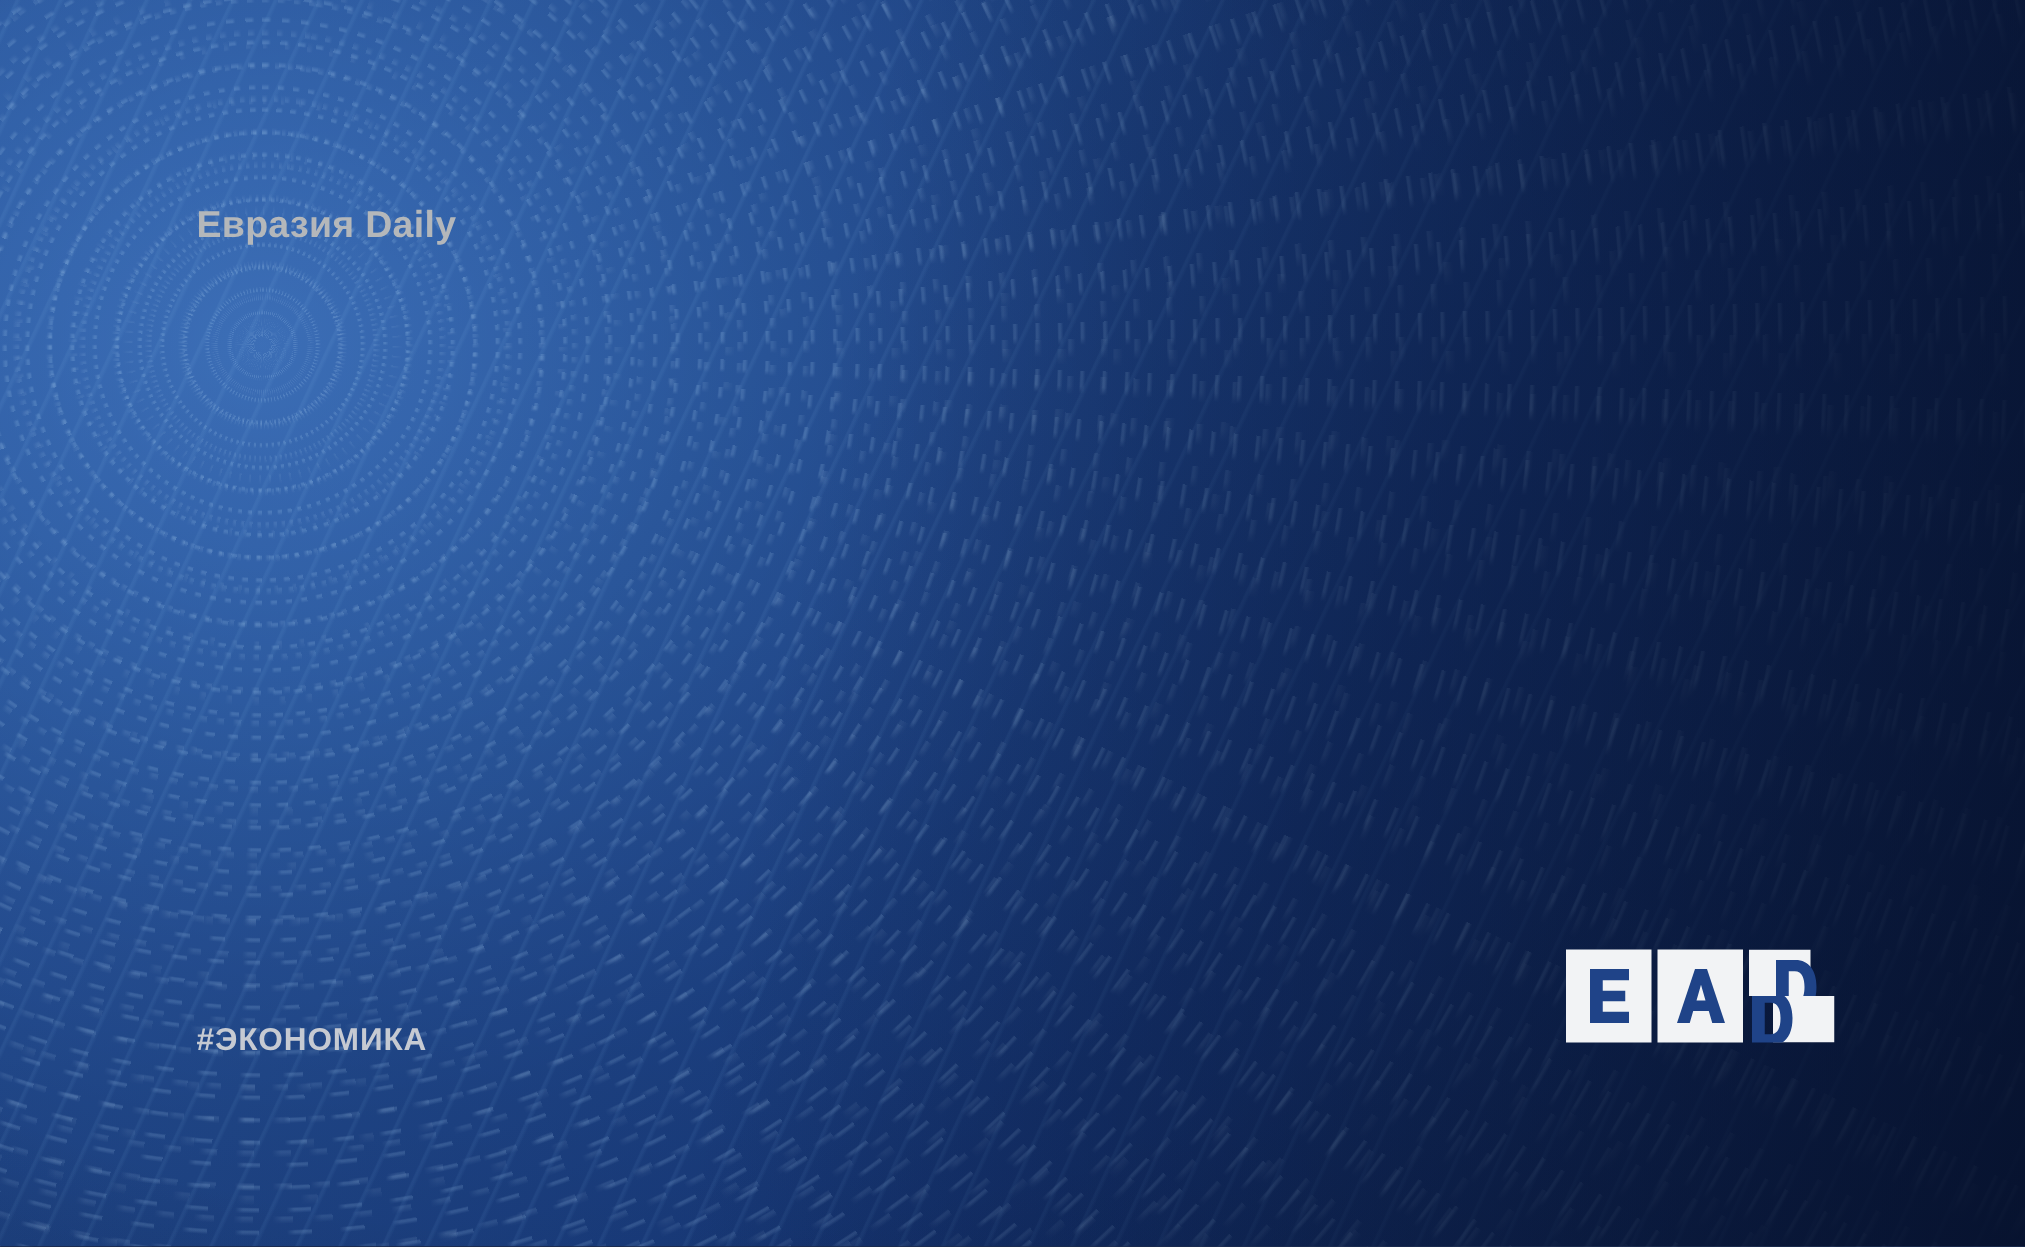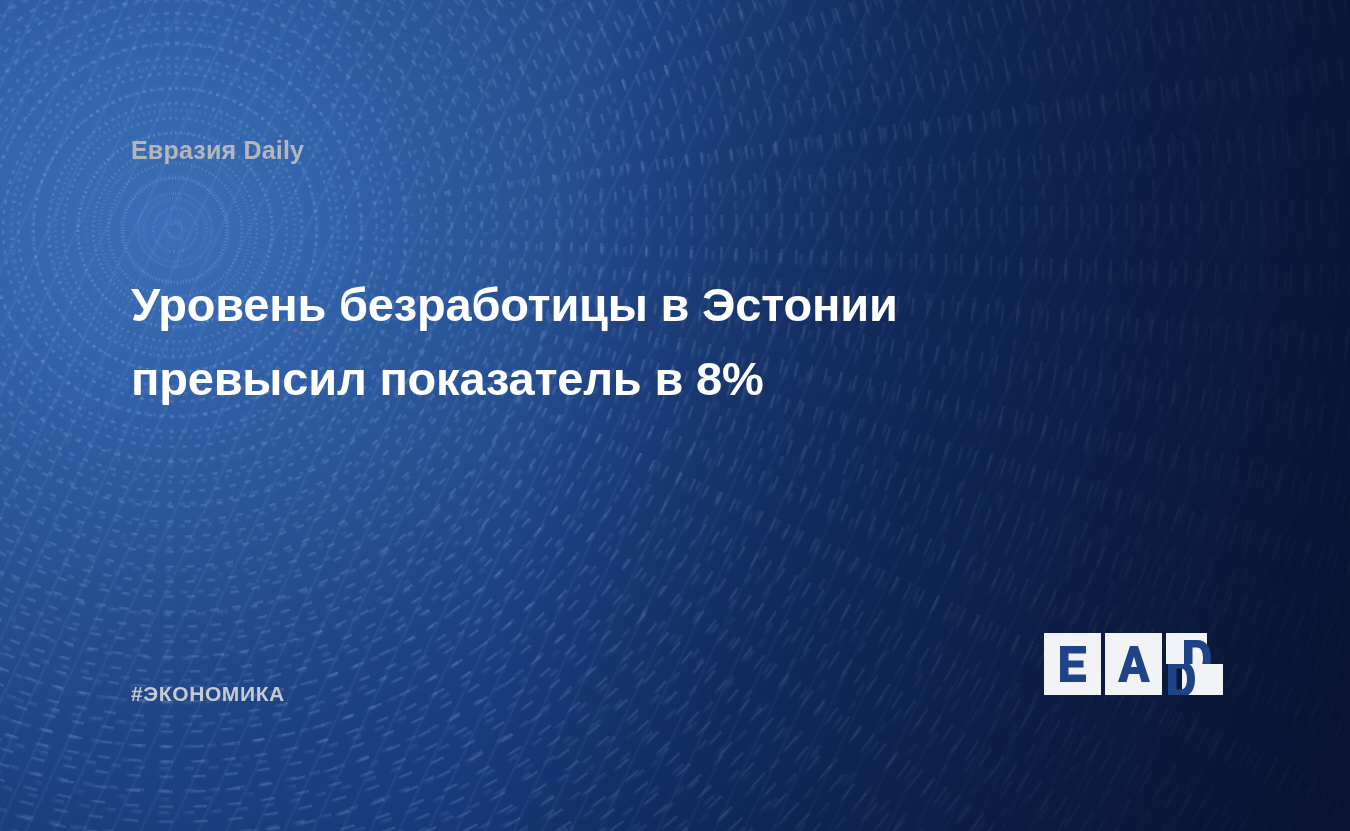--- a/index.html
+++ b/index.html
@@ -205,24 +205,20 @@
   <div class="bg-layer speckle"></div>
   <div class="trails"></div>
   <div class="trails t2"></div>
   <div class="trails t3"></div>
   <div class="bg-layer bg-vignette"></div>
 
   <div class="content">
 
     <div class="brand">Евразия Daily</div>
 
-    <div class="headline">
-      <span class="ln">Уровень безработицы в Эстонии</span>
-      <span class="ln">превысил показатель в 8%</span>
-    </div>
 
     <div class="tag">#ЭКОНОМИКА</div>
 
     <div class="logo">
 
       <div class="tile">
         <svg width="30" height="40" viewBox="0 0 30 40" aria-hidden="true">
           <path d="M2 2 H28 V9.5 H10.5 V16.5 H25.5 V23.5 H10.5 V30.5 H28 V38 H2 Z" fill="#1f4388"></path>
         </svg>
       </div>

